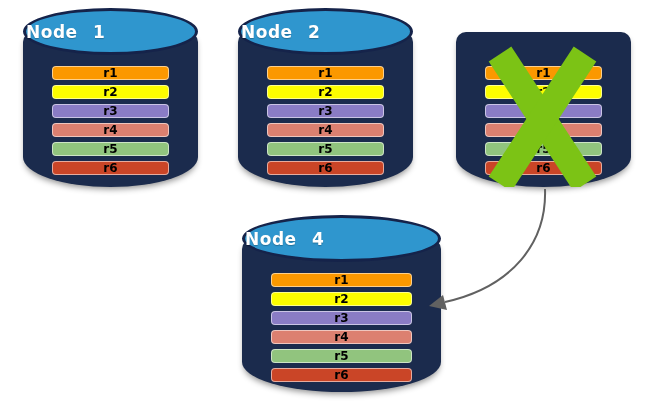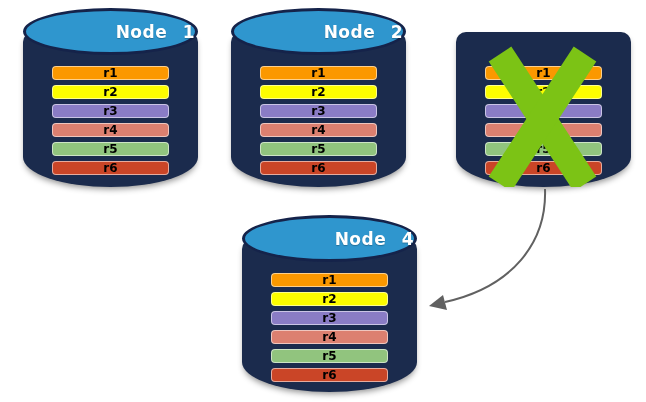--- a/index.html
+++ b/index.html
@@ -5,37 +5,37 @@
   html, body { margin: 0; padding: 0; }
   body {
     width: 646px; height: 402px;
     position: relative;
     background: #ffffff;
     font-family: "DejaVu Sans", "Liberation Sans", sans-serif;
     overflow: hidden;
   }
   .node { position: absolute; width: 175px; height: 179px; }
   .node1 { left: 23px;  top: 8px;   }
-  .node2 { left: 231px; top: 8px;   }
+  .node2 { left: 238px; top: 8px;   }
   .node3 { left: 456px; top: 8px;   }
-  .node4 { left: 242px; top: 215px; height: 177px; }
+  .node4 { left: 242px; top: 215px; height: 177px; padding-left: 24px; }
 
   .cyl-body {
     position: absolute; left: 0; right: 0; top: 24px; bottom: 0;
     background: var(--body, #1B2B4D);
     border-radius: 10px 10px 50% 50% / 10px 10px 30px 30px;
     box-shadow: 0 4px 6px -2px rgba(0,0,0,0.45);
   }
   .cyl-top {
     position: absolute; left: 0; right: 0; top: 0; height: 47px;
     box-sizing: border-box;
     background: var(--top, #2F96CE);
     border: 3px solid var(--border, #15234A);
     border-radius: 50%;
-    display: flex; align-items: center; justify-content: flex-end;
+    display: flex; align-items: center; justify-content: flex-start;
     z-index: 2;
   }
   .node-title {
     color: #ffffff; font-weight: bold; font-size: 17px;
     letter-spacing: 0.5px; word-spacing: 9px;
     text-shadow: 0 1px 1px rgba(0,0,0,0.25);
   }
   .rows {
     position: absolute; left: 29px; right: 29px; top: 58px;
     display: flex; flex-direction: column; gap: 5px;

